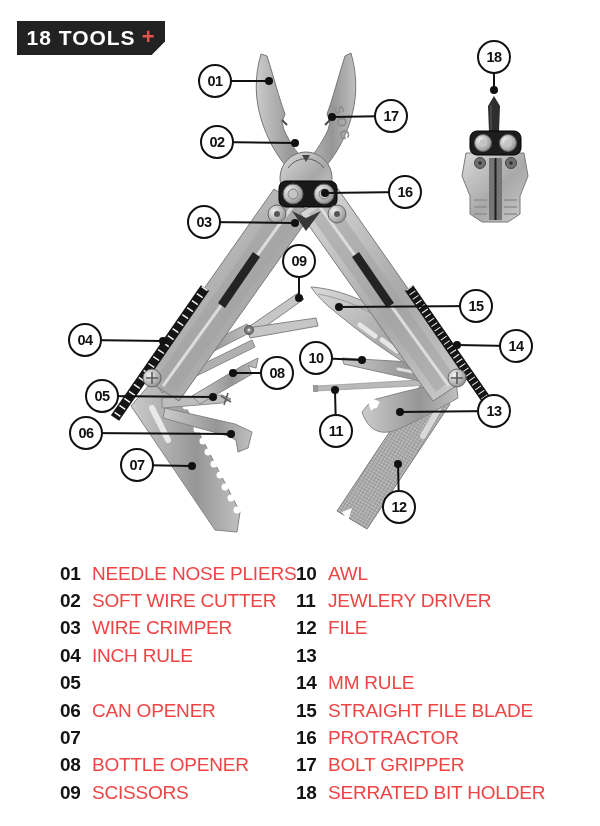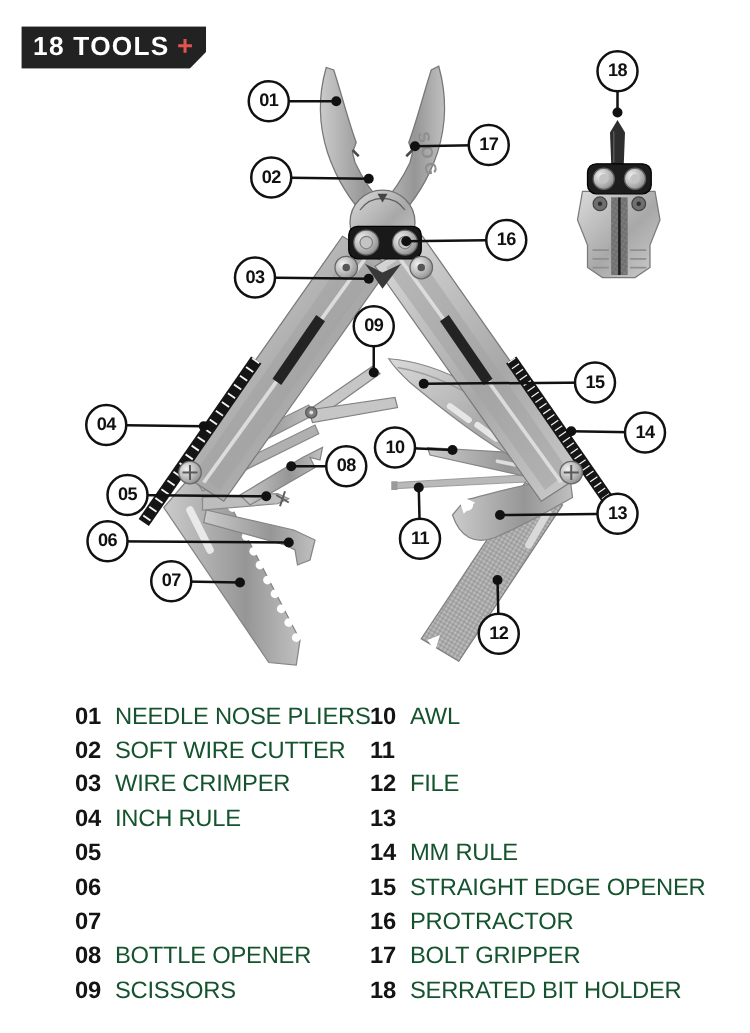--- a/index.html
+++ b/index.html
@@ -14,21 +14,21 @@
   .badge .plus{color:#e0544e;font-size:22px;margin-top:-2px;}
   
   .co{position:absolute;box-sizing:border-box;width:34px;height:34px;border:2.5px solid #111;
     border-radius:50%;background:#fff;display:flex;align-items:center;justify-content:center;
     font-weight:700;font-size:14.5px;color:#111;letter-spacing:-0.5px;}
   
   .lcol{position:absolute;top:560px;display:flex;flex-direction:column;}
   .lrow{height:27.4px;display:flex;align-items:center;font-size:19px;white-space:nowrap;
     letter-spacing:-0.2px;}
   .lnum{font-weight:700;color:#141414;width:32px;flex:0 0 32px;}
-  .llab{color:#14532d;}
+  .llab{color:#ef4444;}
 </style>
 </head>
 <body>
 
 <div class="stage">
 
 <svg class="artwork" width="600" height="826" viewBox="0 0 600 826">
   <defs>
     <linearGradient id="gm" x1="0" y1="0" x2="1" y2="1">
       <stop offset="0" stop-color="#dadada"></stop>
@@ -278,55 +278,57 @@
         </div>
     <div class="lrow">
           <span class="lnum">04</span>
           <span class="llab">INCH RULE</span>
         </div>
     <div class="lrow">
           <span class="lnum">05</span>
         </div>
     <div class="lrow">
           <span class="lnum">06</span>
+          <span class="llab">CAN OPENER</span>
         </div>
     <div class="lrow">
           <span class="lnum">07</span>
         </div>
     <div class="lrow">
           <span class="lnum">08</span>
           <span class="llab">BOTTLE OPENER</span>
         </div>
     <div class="lrow">
           <span class="lnum">09</span>
           <span class="llab">SCISSORS</span>
         </div>
   </div>
   <div class="lcol" style="left:296px">
     <div class="lrow">
           <span class="lnum">10</span>
           <span class="llab">AWL</span>
         </div>
     <div class="lrow">
           <span class="lnum">11</span>
+          <span class="llab">JEWLERY DRIVER</span>
         </div>
     <div class="lrow">
           <span class="lnum">12</span>
           <span class="llab">FILE</span>
         </div>
     <div class="lrow">
           <span class="lnum">13</span>
         </div>
     <div class="lrow">
           <span class="lnum">14</span>
           <span class="llab">MM RULE</span>
         </div>
     <div class="lrow">
           <span class="lnum">15</span>
-          <span class="llab">STRAIGHT EDGE OPENER</span>
+          <span class="llab">STRAIGHT FILE BLADE</span>
         </div>
     <div class="lrow">
           <span class="lnum">16</span>
           <span class="llab">PROTRACTOR</span>
         </div>
     <div class="lrow">
           <span class="lnum">17</span>
           <span class="llab">BOLT GRIPPER</span>
         </div>
     <div class="lrow">

